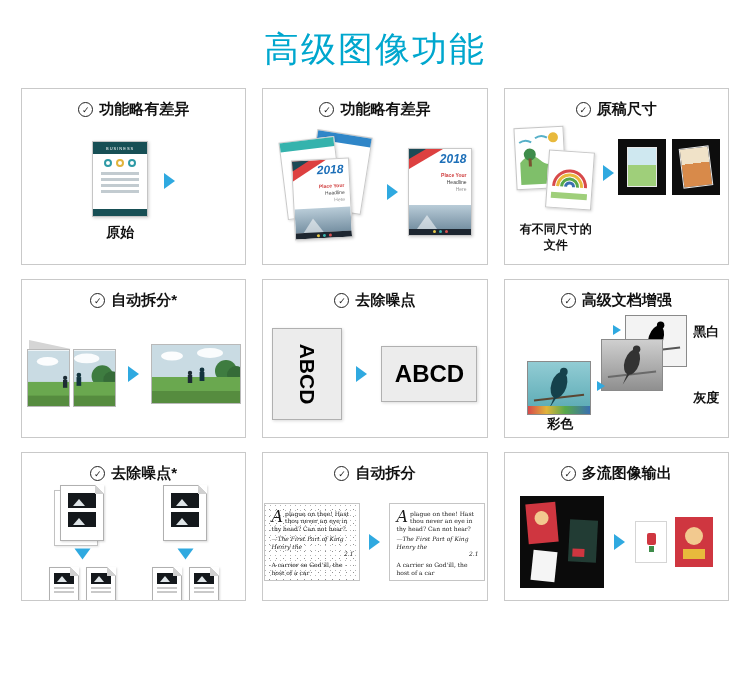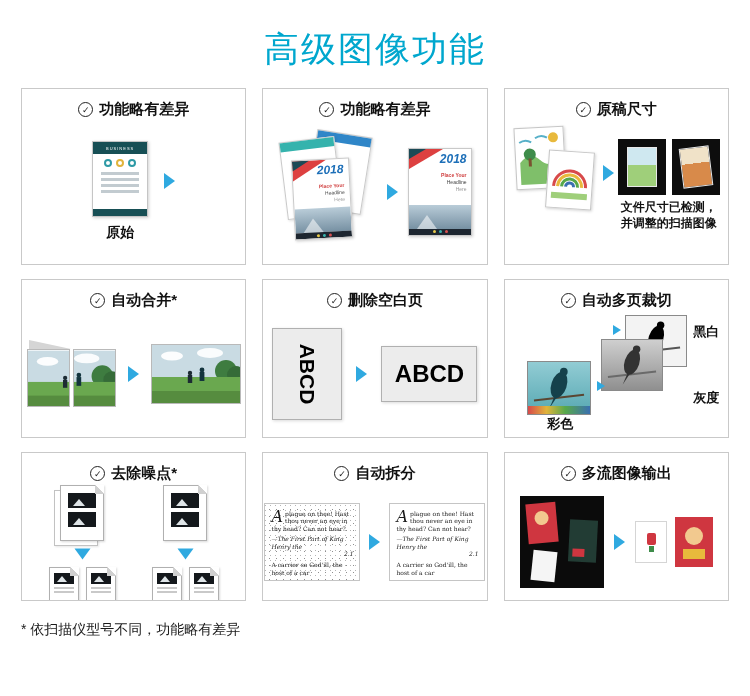--- a/index.html
+++ b/index.html
@@ -253,43 +253,43 @@
             <div class="art a2">
               <svg viewBox="0 0 44 54">
                 <path d="M6 34 A16 16 0 0 1 38 34" fill="none" stroke="#d84a4a" stroke-width="3"></path>
                 <path d="M10 34 A12 12 0 0 1 34 34" fill="none" stroke="#e8b93c" stroke-width="3"></path>
                 <path d="M14 34 A8 8 0 0 1 30 34" fill="none" stroke="#57a84a" stroke-width="3"></path>
                 <path d="M18 34 A4 4 0 0 1 26 34" fill="none" stroke="#3a6fb0" stroke-width="3"></path>
                 <rect x="4" y="40" width="36" height="6" fill="#9fcf7a"></rect>
               </svg>
             </div>
           </div>
+          <div class="cap">
+            <span>有不同尺寸的</span><br>
+            <span>文件</span>
+          </div>
         </div>
         <span class="arr"></span>
         <div class="c3-col">
           <div class="bb-row">
             <div class="blackbox">
                 <div class="bb-img"></div>
               </div>
             <div class="blackbox">
                 <div class="bb-img alt"></div>
               </div>
           </div>
-          <div class="cap">
-            <span>文件尺寸已检测，</span><br>
-            <span>并调整的扫描图像</span>
-          </div>
-        </div>
-      </div>
-    </div>
-
-    <div class="card">
-      <div class="card-title">
-        <span class="chk">✓</span>
-        <span>自动合并*</span>
+        </div>
+      </div>
+    </div>
+
+    <div class="card">
+      <div class="card-title">
+        <span class="chk">✓</span>
+        <span>自动拆分*</span>
       </div>
       <div class="card-body c4">
         <div class="fold">
           <div class="half L">
             <svg viewBox="0 0 88 58">
               <rect width="88" height="58" fill="#c9dbe3"></rect>
               <ellipse cx="20" cy="11" rx="11" ry="4.5" fill="#fff" opacity="0.95"></ellipse>
               <ellipse cx="58" cy="8" rx="13" ry="5" fill="#fff" opacity="0.9"></ellipse>
               <circle cx="74" cy="26" r="11" fill="#3e7c40"></circle>
               <circle cx="84" cy="30" r="9" fill="#356b38"></circle>
@@ -332,37 +332,37 @@
             <circle cx="50" cy="25" r="2.4" fill="#13343d"></circle>
             <rect x="47.6" y="27" width="4.8" height="9" fill="#13343d"></rect>
           </svg>
         </div>
       </div>
     </div>
 
     <div class="card">
       <div class="card-title">
         <span class="chk">✓</span>
-        <span>删除空白页</span>
+        <span>去除噪点</span>
       </div>
       <div class="card-body c5">
         <div class="rb v">
             <span>ABCD</span>
           </div>
         <span class="arr"></span>
         <div class="rb h">
             <span>ABCD</span>
           </div>
       </div>
     </div>
 
     <div class="card">
       <div class="card-title">
         <span class="chk">✓</span>
-        <span>自动多页裁切</span>
+        <span>高级文档增强</span>
       </div>
       <div class="card-body">
         <div class="ms">
           <div class="ph bw">
             <svg viewBox="0 0 64 54">
               <line x1="6" y1="40" x2="58" y2="34" stroke="#555" stroke-width="2"></line>
               <ellipse cx="32" cy="24" rx="8" ry="14" transform="rotate(18 32 24)" fill="#000"></ellipse>
               <circle cx="37" cy="10" r="4" fill="#000"></circle>
               <path d="M28 34 L22 48 L30 36 Z" fill="#000"></path>
             </svg>
@@ -482,14 +482,13 @@
         <span class="arr"></span>
         <div class="out">
           <div class="wc2"></div>
           <div class="cm2"></div>
         </div>
       </div>
     </div>
 
   </div>
 
-  <div class="footnote">* 依扫描仪型号不同，功能略有差异</div>
 </div>
 
 </body></html>

